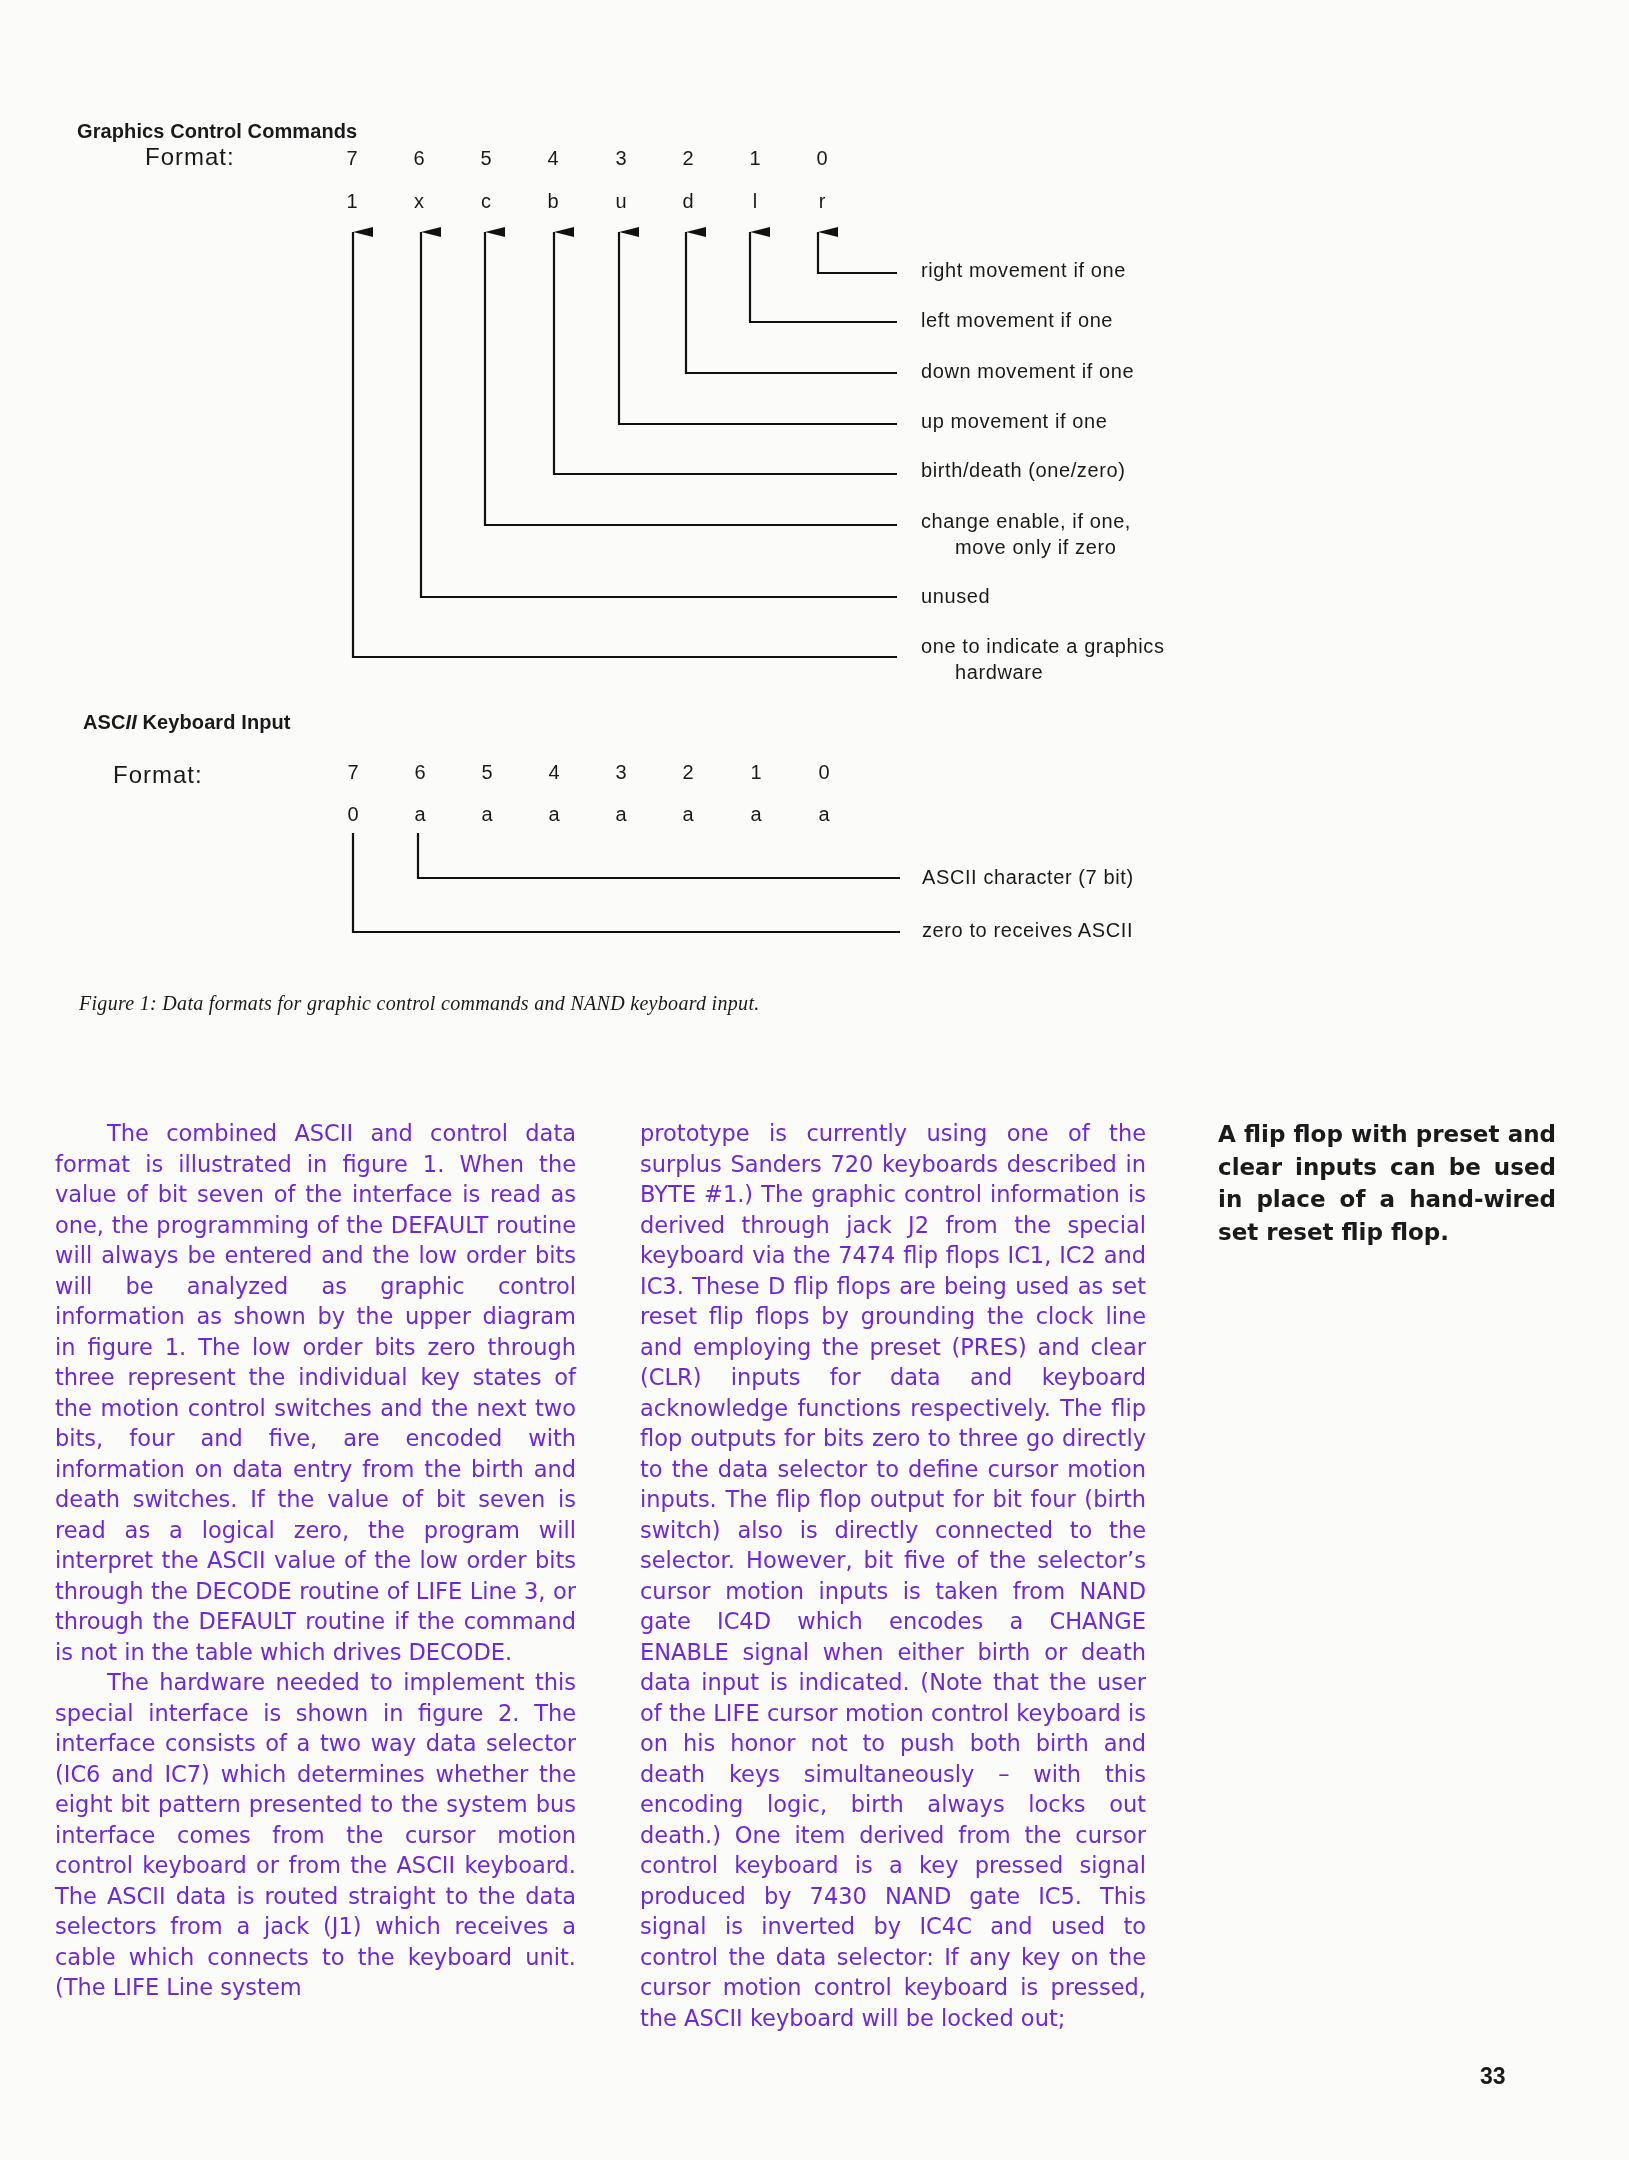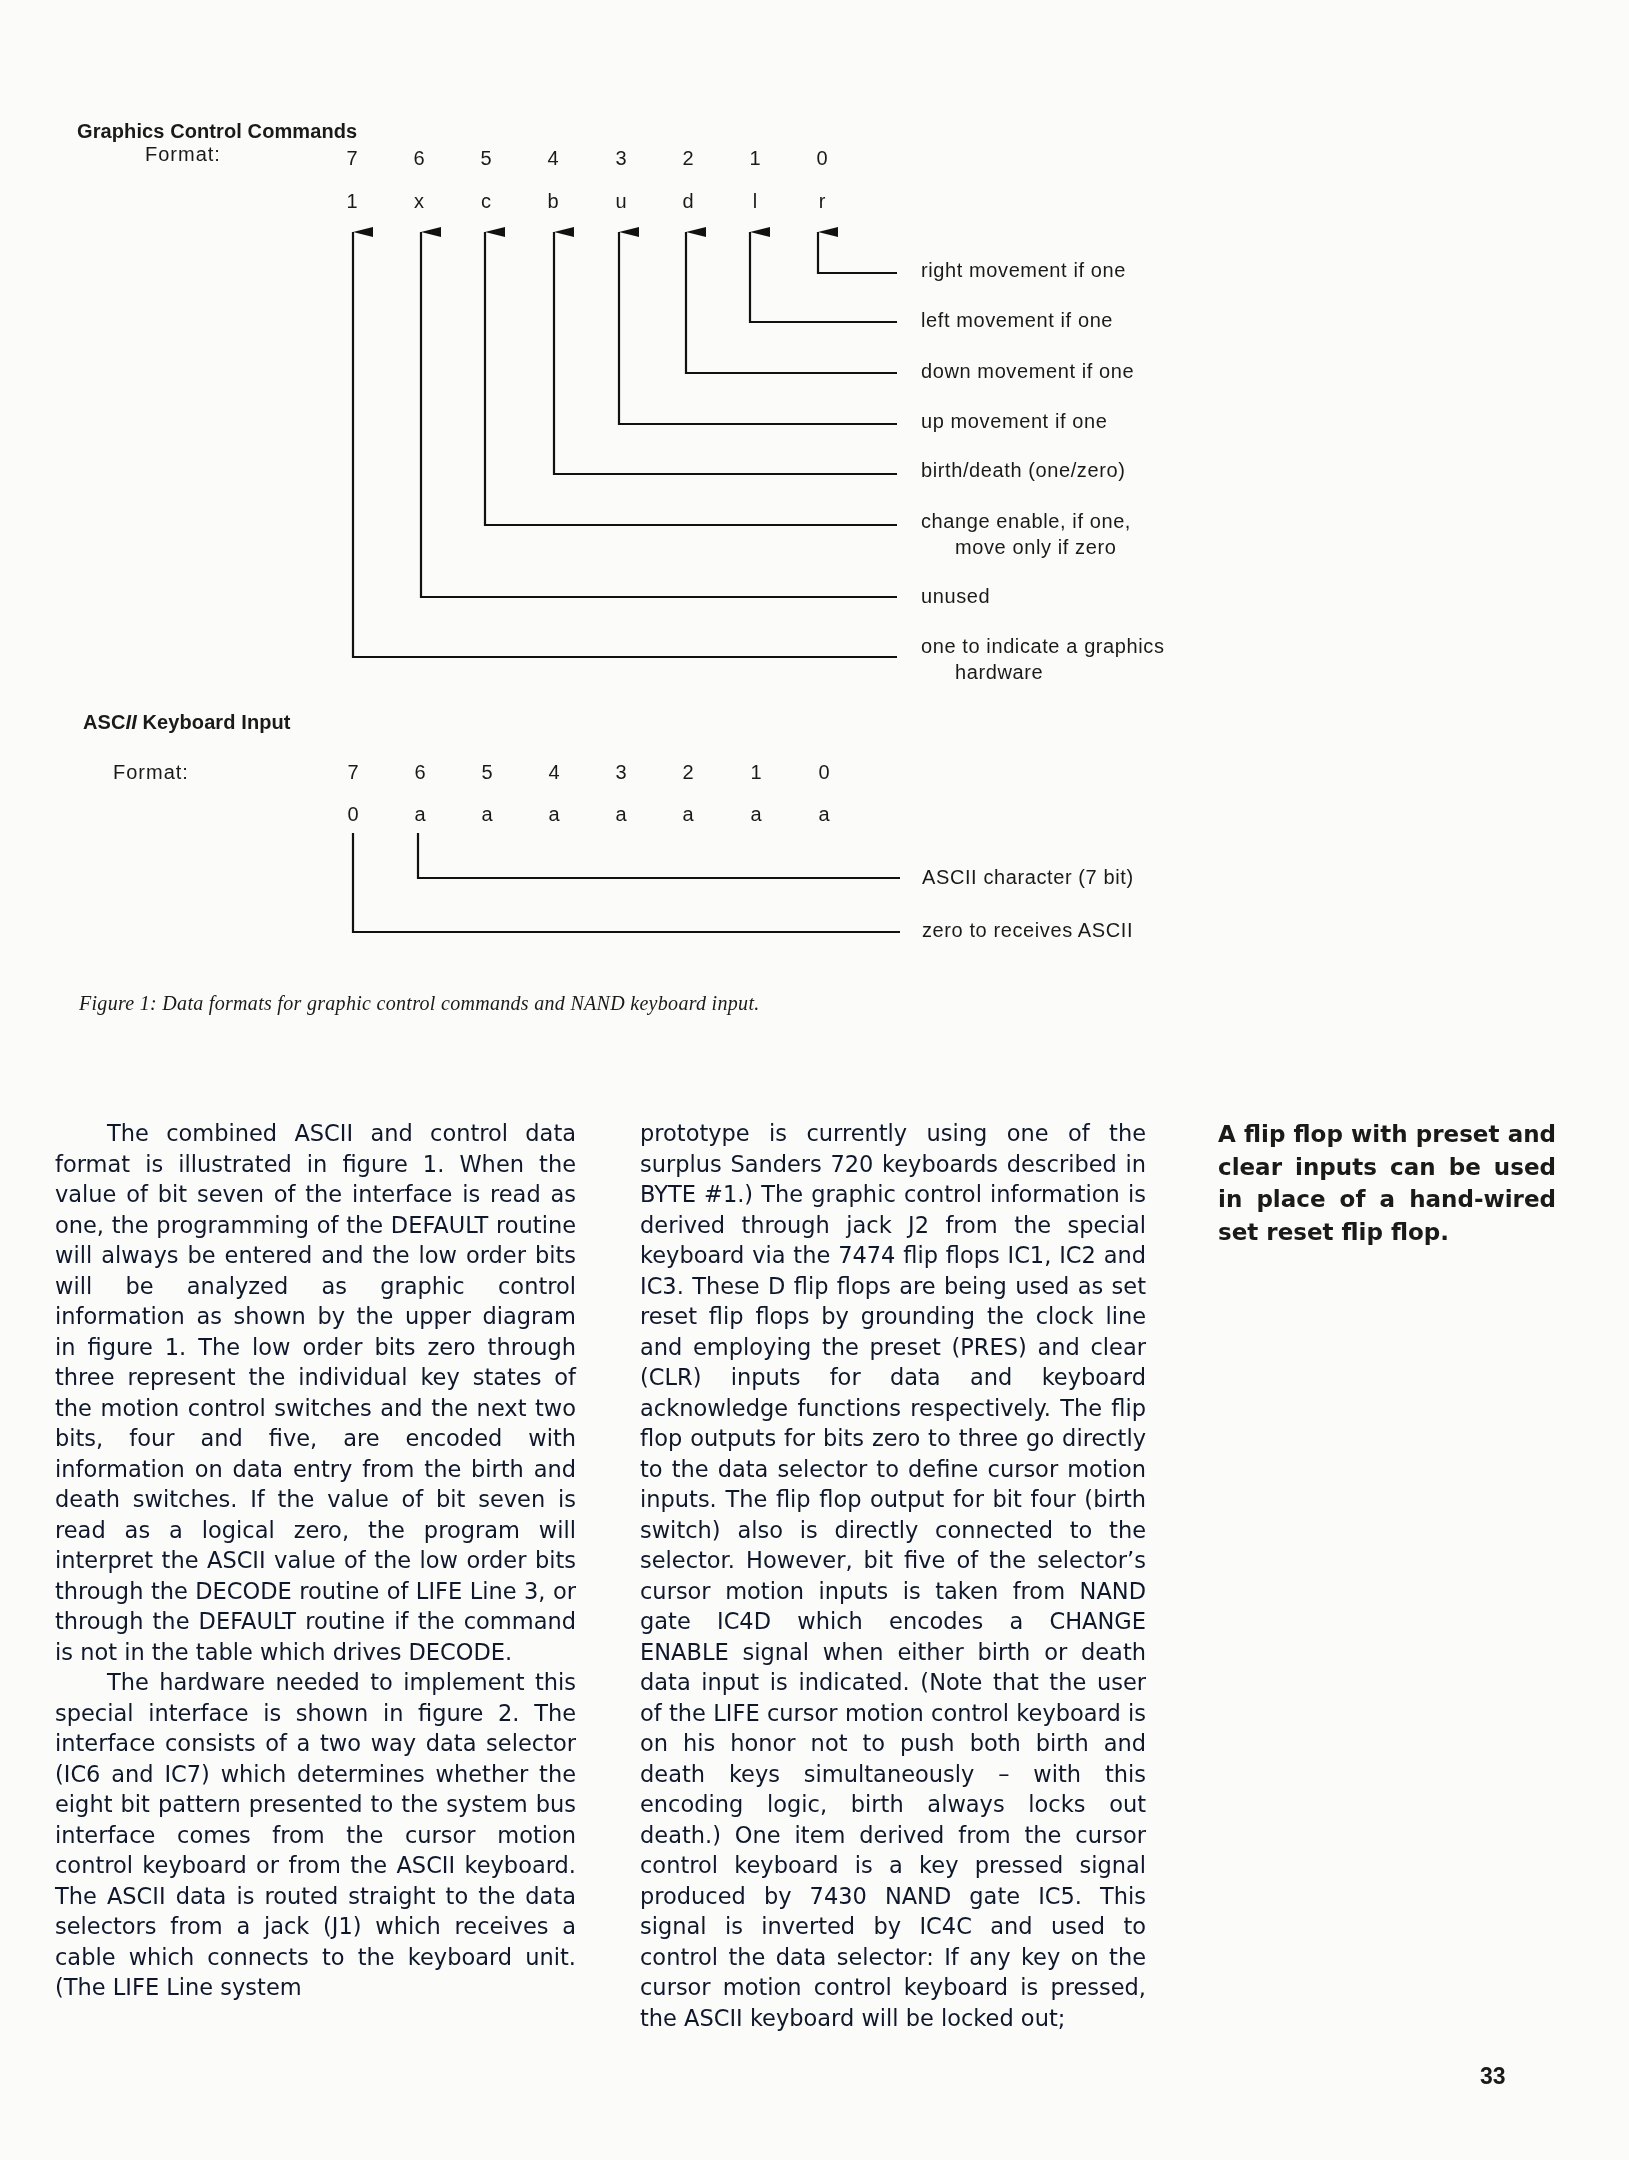--- a/index.html
+++ b/index.html
@@ -3,34 +3,34 @@
 <meta charset="utf-8">
 <style>
   html, body { margin: 0; padding: 0; }
   body {
     width: 1629px; height: 2160px; position: relative; overflow: hidden;
     background: #fbfbfa; color: #1a1a1a;
     font-family: "Liberation Sans", "DejaVu Sans", sans-serif;
   }
   .abs { position: absolute; white-space: nowrap; }
   .sec-title { font-weight: bold; font-size: 20px; letter-spacing: 0.1px; }
-  .fmt-label { font-size: 20px; letter-spacing: 1px; }
+  .fmt-label { font-size: 24px; letter-spacing: 1px; }
   .bit { font-size: 20px; width: 30px; text-align: center; transform: translateX(-15px); }
   .lbl { font-size: 20px; letter-spacing: 0.6px; line-height: 26px; }
   .lbl .cont { display: block; padding-left: 34px; }
   svg.diagram { position: absolute; left: 0; top: 0; }
   .caption {
     font-family: "Liberation Serif", "DejaVu Serif", serif; font-style: italic;
     font-size: 20px; letter-spacing: 0.3px;
   }
   .col {
     position: absolute; top: 1118px;
     font-family: "DejaVu Sans", "Liberation Sans", sans-serif;
     font-size: 22.5px; line-height: 30.5px; text-align: justify;
-    letter-spacing: 0px; color: #0f172a;
+    letter-spacing: 0px; color: #6d28d9;
   }
   .col p { margin: 0; text-indent: 52px; }
   .col p.cont { text-indent: 0; }
   .col1 { left: 55px; width: 521px; }
   .col2 { left: 640px; width: 506px; }
   .sidenote {
     position: absolute; left: 1218px; top: 1118px; width: 338px;
     font-family: "DejaVu Sans", "Liberation Sans", sans-serif;
     font-weight: bold; font-size: 23px; line-height: 32.5px; text-align: justify;
   }

